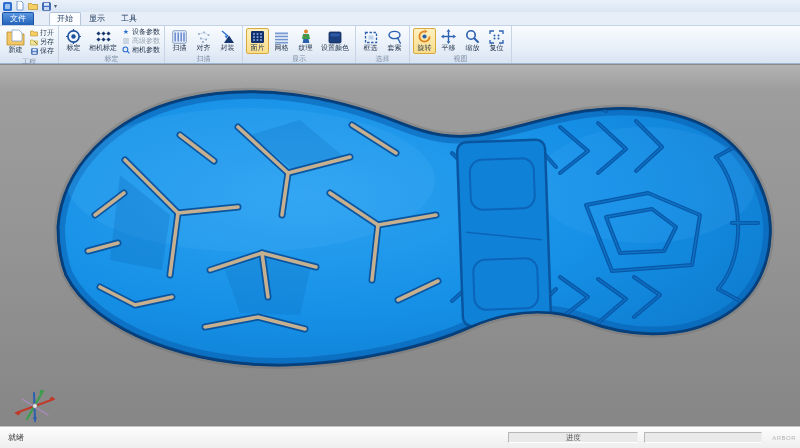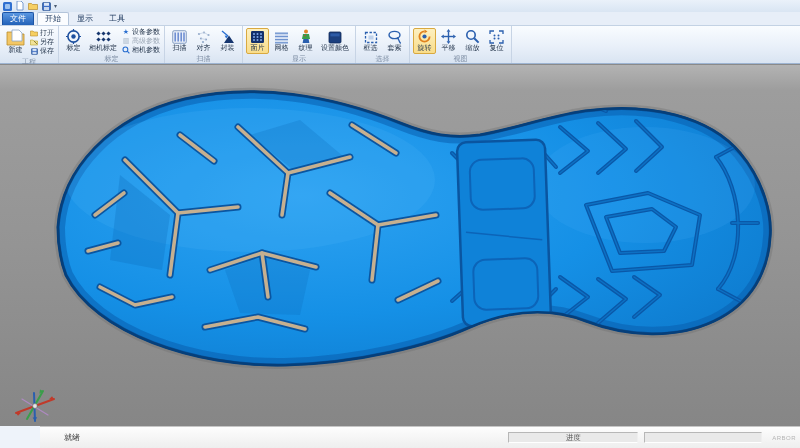--- a/index.html
+++ b/index.html
@@ -8,21 +8,21 @@
   .app { width:800px; height:448px; background:#eef3fa; display:flex; flex-direction:column; }
 
   
   .titlebar { height:12px; background:linear-gradient(180deg,#eaf1fa,#d9e5f3); display:flex; align-items:center; padding-left:2px; gap:3px; }
   .qicon { width:10px; height:10px; display:flex; align-items:center; justify-content:center; }
   .caret { font-size:6px; color:#4a5a70; line-height:10px; }
 
   
   .tabrow { height:14px; background:#e7eef8; display:flex; align-items:flex-end; padding-left:2px; border-bottom:1px solid #c3d2e4; }
   .tab { font-size:8px; line-height:12px; padding:0 7px; color:#1f3a5f; border:1px solid transparent; border-bottom:none; border-radius:2px 2px 0 0; cursor:default; }
-  .tab.file { background:linear-gradient(180deg,#5a97e2,#2261b8); color:#fff; border-color:#1c54a4; margin-right:3px; }
+  .tab.file { background:linear-gradient(180deg,#5a97e2,#2261b8); color:#fff; border-color:#1c54a4; margin-right:15px; }
   .tab.active { background:#fbfdff; border-color:#b4c5da; }
 
   
   .ribbon { height:38px; background:linear-gradient(180deg,#f9fcff, #e9f0f9 55%, #d9e4f2); border-bottom:1px solid #9db4d2; display:flex; align-items:stretch; }
   .rgroup { display:flex; flex-direction:column; border-right:1px solid #c7d4e5; padding:1px 3px 0 3px; }
   .rbody { flex:1; display:flex; align-items:center; gap:1px; }
   .rlabel { height:9px; line-height:9px; text-align:center; font-size:7px; color:#7e8ea4; }
   .rbtn { min-width:23px; padding:0 2px; height:26px; display:flex; flex-direction:column; align-items:center; justify-content:center; border:1px solid transparent; border-radius:2px; }
   .rbtn .ric { height:15px; display:flex; align-items:flex-end; justify-content:center; }
   .rbtn .rtx { font-size:7px; line-height:8px; color:#26374d; white-space:nowrap; }
@@ -33,21 +33,21 @@
   .srow .sic { width:8px; height:8px; display:flex; align-items:center; justify-content:center; font-size:7px; }
   .srow.dis { color:#9aa6b4; }
 
   
   .viewport { position:relative; height:362px; border-top:1px solid #8a8a8a;
     background:linear-gradient(180deg,#b3b3b3 0%, #9d9d9d 7%, #949494 50%, #868686 100%); overflow:hidden; }
   .sole { position:absolute; left:0; top:0; }
   .triad { position:absolute; left:12px; top:320px; }
 
   
-  .statusbar { height:22px; background:linear-gradient(180deg,#fdfdfd,#eeeeee); border-top:1px solid #c6c6c6; display:flex; align-items:center; padding:0 4px 0 24px; gap:6px;margin-left:40px; }
+  .statusbar { height:22px; background:linear-gradient(180deg,#fdfdfd,#eeeeee); border-top:1px solid #c6c6c6; display:flex; align-items:center; padding:0 4px 0 8px; gap:6px; }
   .stx { font-size:8px; color:#333; }
   .spacer { flex:1; }
   .trough { height:11px; border:1px solid #b7b7b7; border-bottom-color:#fff; border-right-color:#efefef; background:#e9e9e9; display:flex; align-items:flex-start; justify-content:center; }
   .trough.a { width:130px; }
   .trough.b { width:118px; }
   .trough .stx { font-size:7.5px; color:#555; }
   .wmark { font-size:6px; color:#b5b5b5; letter-spacing:.5px; margin-left:4px; }
 
   svg { display:block; }
 </style>

